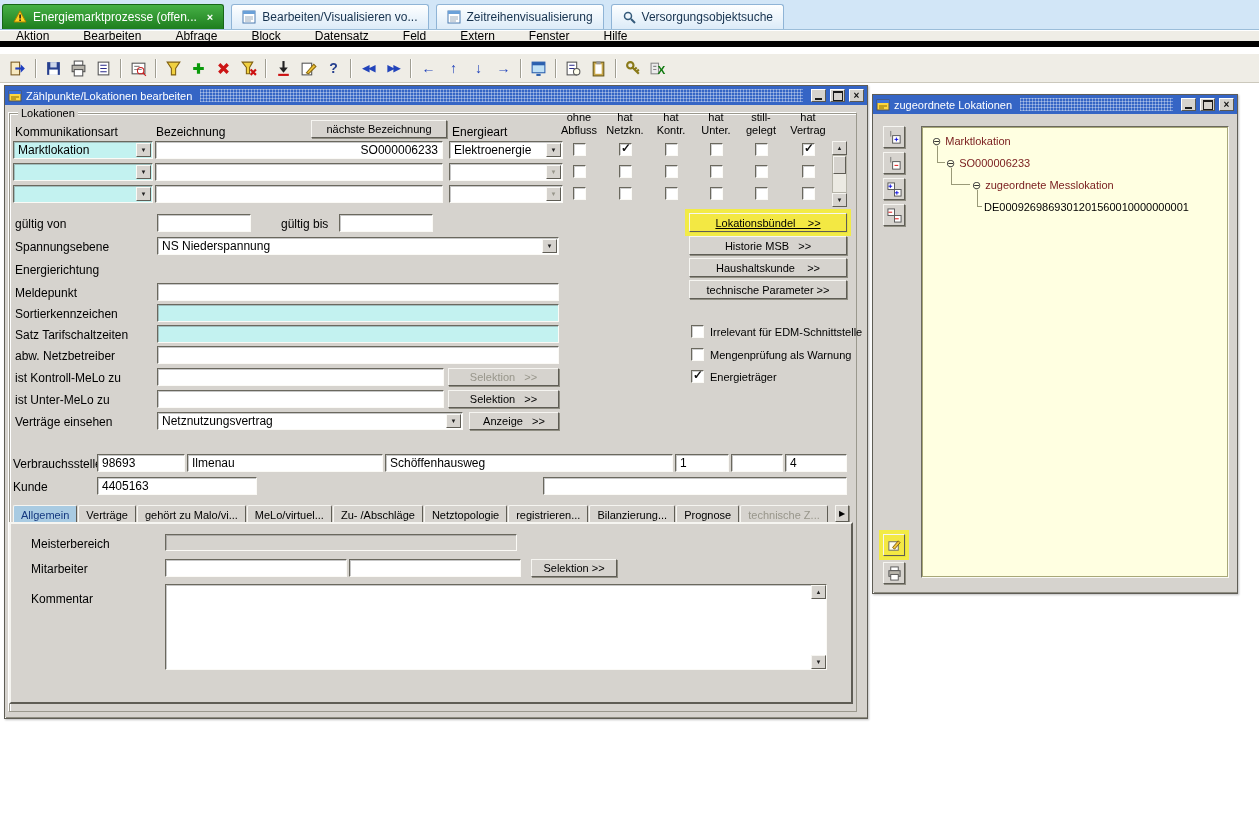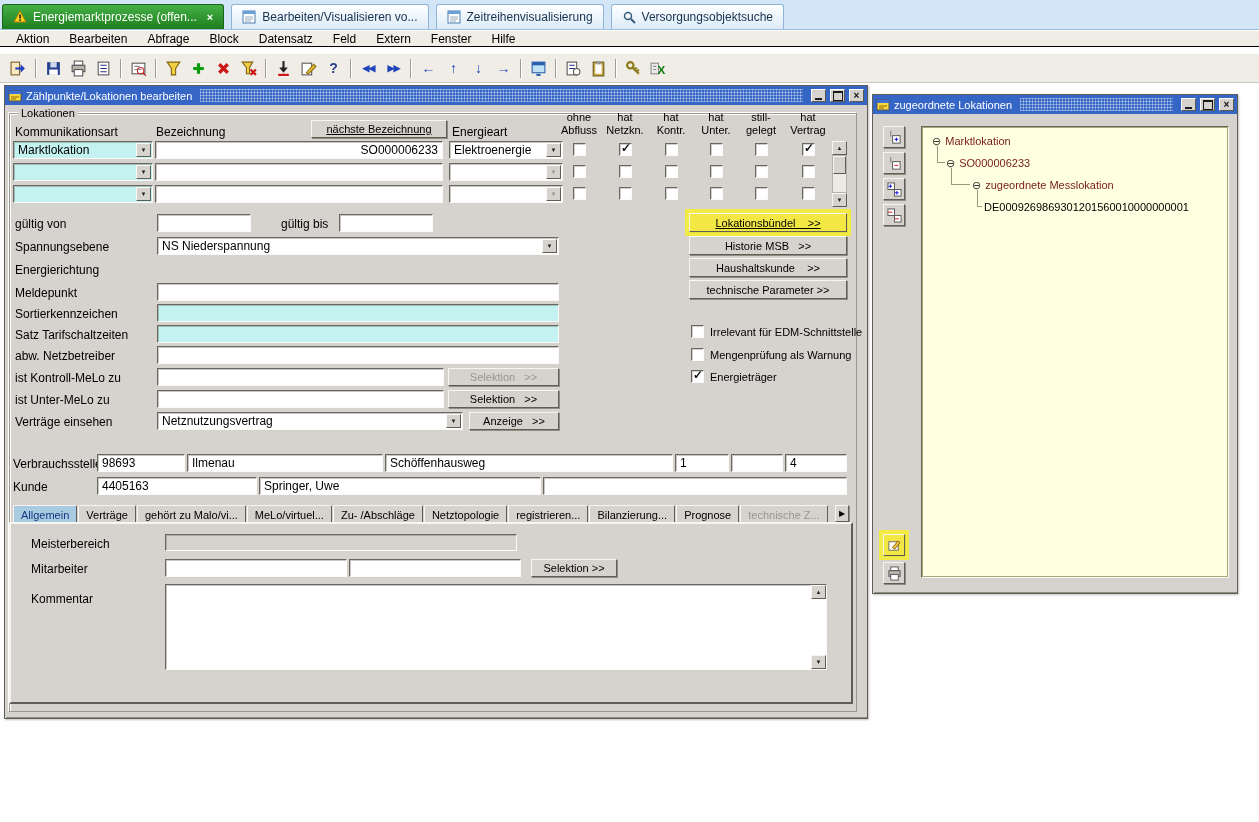--- a/index.html
+++ b/index.html
@@ -5,21 +5,21 @@
 *{box-sizing:border-box;margin:0;padding:0;}
 html,body{width:1259px;height:822px;}
 body{position:relative;overflow:hidden;background:#fff;font-family:"Liberation Sans",sans-serif;font-size:12px;color:#000;}
 
 .apptabs{position:absolute;left:0;top:0;right:0;height:30px;background:#d2e6f7;border-bottom:1px solid #9bbdd9;display:flex;align-items:flex-end;gap:7px;padding:0 2px;}
 .apptab{height:25px;display:flex;align-items:center;gap:6px;padding:0 10px;border:1px solid #8fb4d6;border-bottom:none;border-radius:3px 3px 0 0;background:linear-gradient(#feffff,#dcebf8);font-size:12px;color:#16324e;white-space:nowrap;}
 .apptab.active{background:linear-gradient(#46b046,#1e7e1e);color:#fff;border-color:#176617;}
 .atclose{color:#fff;font-weight:bold;font-size:11px;margin-left:4px;}
 .ticn{display:inline-flex;width:14px;height:14px;}
 
-.menubar{position:absolute;left:0;top:31px;right:0;height:16px;background:#efede6;display:flex;align-items:center;padding-left:8px;gap:4px;border-bottom:1px solid #000000;}
+.menubar{position:absolute;left:0;top:31px;right:0;height:16px;background:#efede6;display:flex;align-items:center;padding-left:8px;gap:18px;border-bottom:6px solid #000000;}
 .menuitem{padding:2px 8px;white-space:nowrap;}
 .toolbar{position:absolute;left:0;top:54px;right:0;height:29px;background:#efede6;display:flex;align-items:center;padding-left:6px;border-bottom:1px solid #cbc8bc;}
 .tb{width:25px;height:23px;display:flex;align-items:center;justify-content:center;}
 .tb svg{width:17px;height:17px;}
 .tsep{width:2px;height:19px;border-left:1px solid #a09e92;border-right:1px solid #fff;margin:0 4px;}
 .garrow{font-size:14px;font-weight:bold;color:#2244bb;}
 .gdbl{font-size:9px;font-weight:bold;color:#2244bb;letter-spacing:-1px;}
 
 .win{position:absolute;background:#d6d3ce;border:1px solid #5f5d55;box-shadow:inset 1px 1px 0 #fdfcf9,inset -1px -1px 0 #8f8d82,1px 1px 2px rgba(0,0,0,.25);}
 .titlebar{height:19px;background:#3565c5;display:flex;align-items:center;color:#fff;font-size:11px;padding:1px 3px;gap:4px;}
@@ -35,21 +35,21 @@
 .frame{position:absolute;border:1px solid #9a988d;box-shadow:inset 1px 1px 0 #fff, -1px -1px 0 #fff;}
 .frame-lbl{position:absolute;left:8px;top:-7px;background:#d6d3ce;padding:0 3px;font-size:11px;}
 .field,.combo{position:absolute;height:18px;background:#fff;border:1px solid;border-color:#6a685e #fbfaf6 #fbfaf6 #6a685e;box-shadow:inset 1px 1px 0 rgba(95,95,95,.35);display:flex;align-items:center;padding:0 4px;font-size:12px;white-space:nowrap;overflow:hidden;}
 .field.cyan,.combo.cyan{background:#c3f2f0;}
 .field.dis{background:#d6d3ce;}
 .field.right{justify-content:flex-end;}
 .combo{padding-right:18px;}
 .carr{position:absolute;right:1px;top:1px;bottom:1px;width:15px;background:#d6d3ce;border:1px solid;border-color:#fbfaf6 #5f5d55 #5f5d55 #fbfaf6;display:flex;align-items:center;justify-content:center;font-size:6px;color:#222;}
 .btn{position:absolute;display:flex;align-items:center;justify-content:center;background:#d6d3ce;border:1px solid;border-color:#f6f5f1 #5f5d55 #5f5d55 #f6f5f1;box-shadow:1px 1px 0 #8f8d82;font-size:11px;white-space:pre;}
 .btn.dis{color:#98968b;}
-.btn.link span{text-decoration:underline;}
+.btn.link span{}
 .hl{background:#f3e843 !important;box-shadow:0 0 0 4px rgba(247,238,46,.85),1px 1px 0 #8f8d82 !important;text-decoration:underline;}
 .cb{position:absolute;width:13px;height:13px;background:#fff;border:1px solid;border-color:#6a685e #fbfaf6 #fbfaf6 #6a685e;box-shadow:inset 1px 1px 0 rgba(95,95,95,.3);}
 .cb.checked::after{content:"✓";position:absolute;left:1px;top:-3px;font-size:12px;font-weight:bold;color:#111;}
 .chk-h{position:absolute;width:46px;text-align:center;font-size:11px;line-height:13px;white-space:pre-line;}
 .sb-btn{position:absolute;width:15px;height:14px;background:#d6d3ce;border:1px solid;border-color:#f6f5f1 #5f5d55 #5f5d55 #f6f5f1;display:flex;align-items:center;justify-content:center;font-size:6px;color:#222;}
 .sb-track{position:absolute;width:15px;background:#eceae3;border:1px solid #b5b3a8;}
 .sb-thumb{position:absolute;width:13px;background:#d6d3ce;border:1px solid;border-color:#f6f5f1 #5f5d55 #5f5d55 #f6f5f1;}
 .ftabs{position:absolute;display:flex;align-items:flex-end;height:19px;}
 .ftab{height:18px;display:inline-flex;align-items:center;padding:0 7px;background:#d6d3ce;border:1px solid;border-color:#f6f5f1 #5f5d55 #5f5d55 #f6f5f1;border-bottom:none;font-size:11px;margin-right:1px;border-radius:2px 2px 0 0;white-space:nowrap;}
 .ftab.active{background:#a9cbe2;color:#14387f;}
@@ -439,23 +439,20 @@
         <span></span>
       </div>
     <div class="field" style="left:780px;top:349px;width:62px;">
         <span>4</span>
       </div>
 
     <span class="lbl" style="left:8px;top:375px;">Kunde</span>
     <div class="field" style="left:92px;top:372px;width:160px;">
         <span>4405163</span>
       </div>
-    <div class="field" style="left:254px;top:372px;width:282px;">
-        <span>Springer, Uwe</span>
-      </div>
     <div class="field" style="left:538px;top:372px;width:304px;">
         <span></span>
       </div>
 
     <div class="ftabs" style="left:8px;top:399px;">
       <div class="ftab active">
           <span>Allgemein</span>
         </div>
       <div class="ftab">
           <span>Verträge</span>

